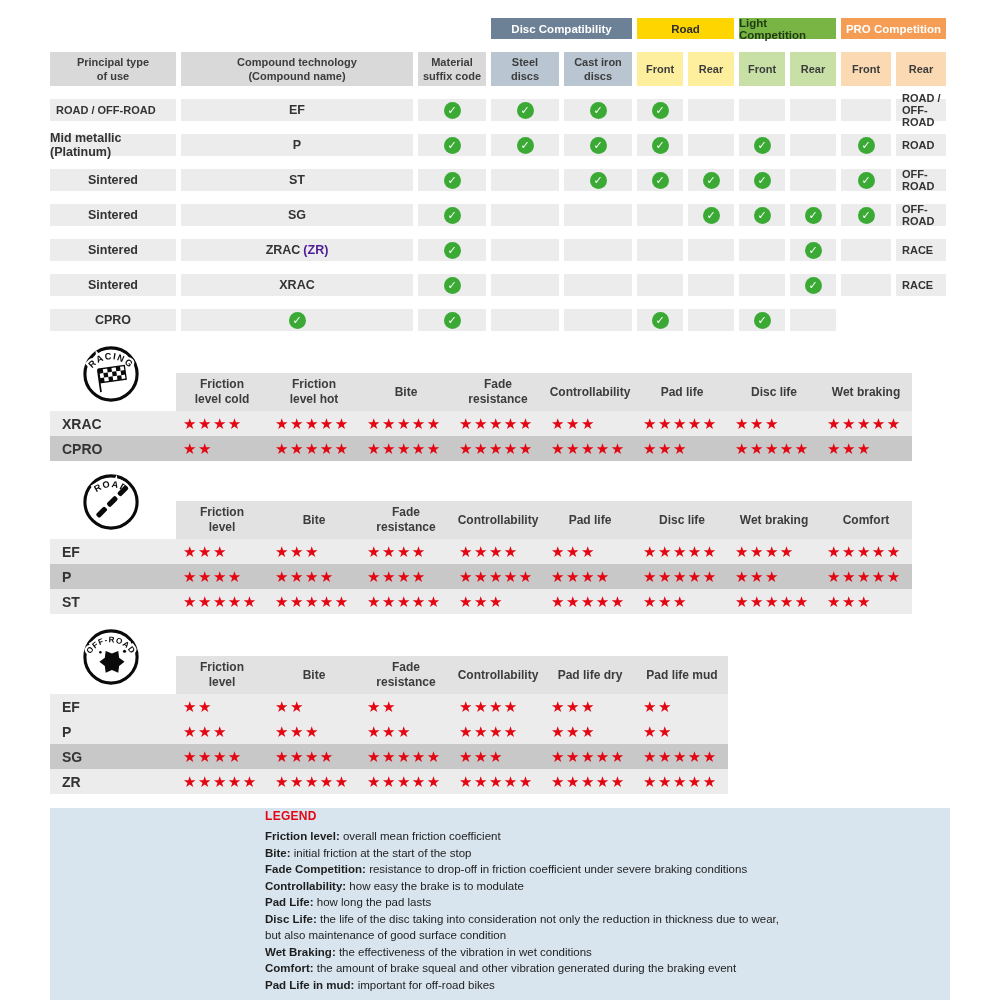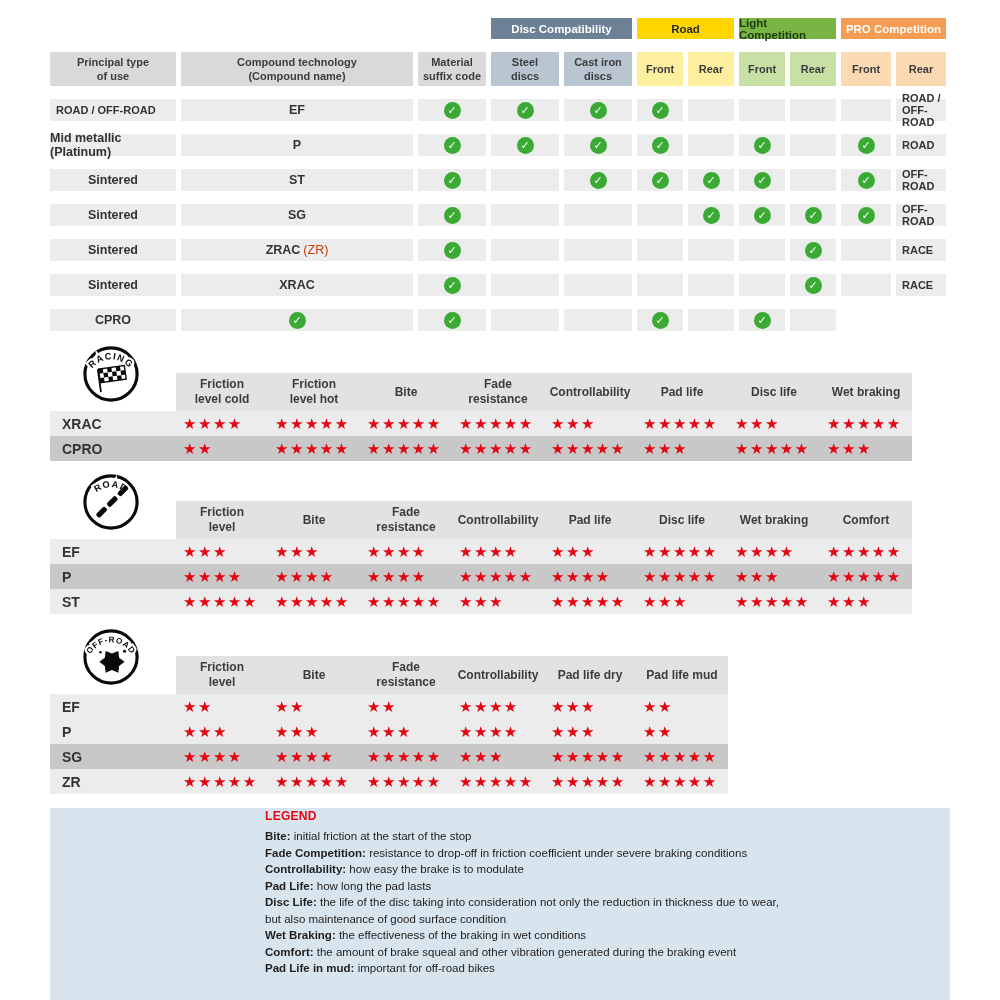--- a/index.html
+++ b/index.html
@@ -25,21 +25,21 @@
   .g-pro{background:var(--pro-group);color:#fff}
   .hdr{min-height:34px;background:var(--hdr);display:flex;align-items:center;justify-content:center;
     text-align:center;font-size:11px;font-weight:bold;line-height:1.3;white-space:pre-line;color:#3c3c3c}
   .h-disc{background:var(--disc-sub)}
   .h-road{background:var(--road-sub)}
   .h-light{background:var(--light-sub)}
   .h-pro{background:var(--pro-sub)}
   .cell{height:22px;background:var(--row);display:flex;align-items:center;justify-content:center;
     font-size:12.5px;font-weight:bold;color:#333}
   .cell.use{justify-content:flex-start;padding-left:6px;font-size:11px}
-  .code-note{color:#c2410c;margin-left:3px;font-weight:normal}
+  .code-note{color:#4c1d95;margin-left:3px;font-weight:bold}
   .check{width:17px;height:17px;border-radius:50%;background:var(--check);color:#fff;
     font-size:11px;line-height:1;display:flex;align-items:center;justify-content:center;font-weight:bold}
 
   
   .rating-section{position:relative;margin:42px 0 0 50px}
   .rating-section.road-sec{margin-top:40px}
   .section-icon{position:absolute;left:32px;top:-28px;width:58px;height:58px}
   .rating-grid{display:grid;gap:0}
   .rhdr{min-height:38px;background:var(--rhdr);display:flex;align-items:center;justify-content:center;
     text-align:center;font-size:12px;font-weight:bold;line-height:1.25;white-space:pre-line;color:#3c3c3c}
@@ -399,25 +399,26 @@
         <div class="cell starcell">★★★★★</div>
         <div class="cell starcell">★★★★★</div>
         <div class="cell starcell">★★★★★</div>
         <div class="cell starcell">★★★★★</div>
       </div>
   </section>
 
   <div class="legend">
     <div class="legend-title">LEGEND</div>
     <div>
+        <div class="legend-line"><span class="term">Friction level: </span><span>overall mean friction coefficient</span></div>
         <div class="legend-line"><span class="term">Bite: </span><span>initial friction at the start of the stop</span></div>
         <div class="legend-line"><span class="term">Fade Competition: </span><span>resistance to drop-off in friction coefficient under severe braking conditions</span></div>
         <div class="legend-line"><span class="term">Controllability: </span><span>how easy the brake is to modulate</span></div>
         <div class="legend-line"><span class="term">Pad Life: </span><span>how long the pad lasts</span></div>
         <div class="legend-line"><span class="term">Disc Life: </span><span>the life of the disc taking into consideration not only the reduction in thickness due to wear,</span></div>
         <div class="legend-line"><span>but also maintenance of good surface condition</span></div>
-        <div class="legend-line"><span class="term">Wet Braking: </span><span>the effectiveness of the braking in wet conditions</span></div>
+        <div class="legend-line"><span class="term">Wet Braking: </span><span>the effectiveness of the vibration in wet conditions</span></div>
         <div class="legend-line"><span class="term">Comfort: </span><span>the amount of brake squeal and other vibration generated during the braking event</span></div>
         <div class="legend-line"><span class="term">Pad Life in mud: </span><span>important for off-road bikes</span></div>
       </div>
   </div>
 
 </div>
 
 </body></html>

